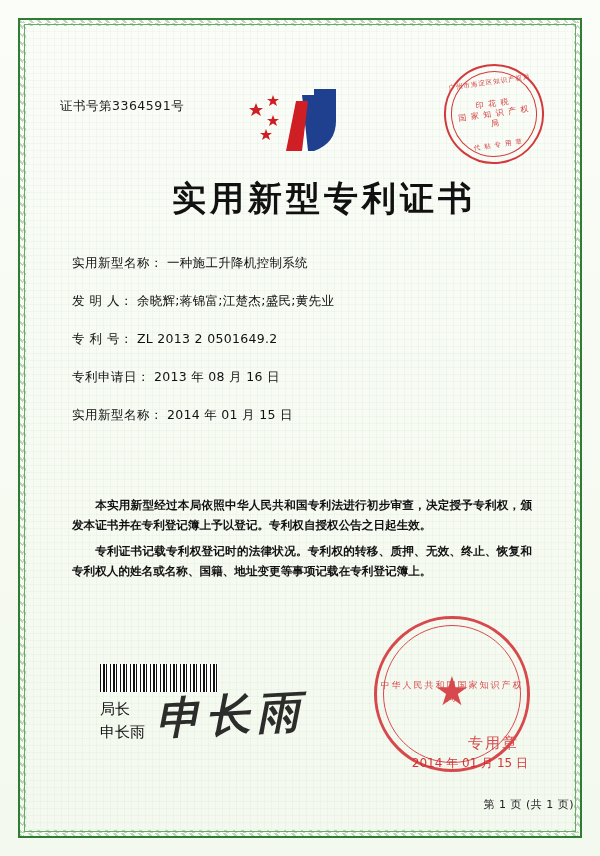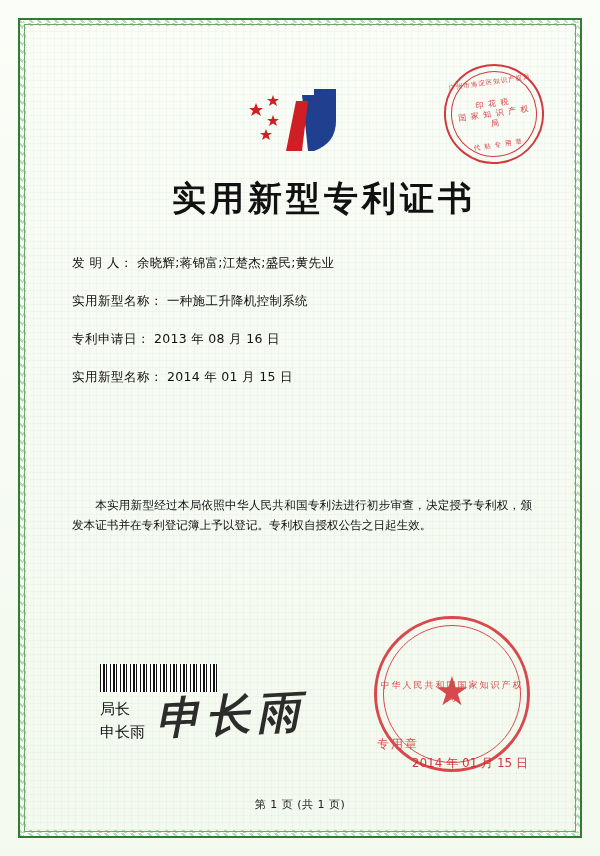--- a/index.html
+++ b/index.html
@@ -175,20 +175,21 @@
     right: 42px;
     top: 470px;
     font-size: 11.6px;
     color: #111;
     line-height: 1.72;
     text-align: justify;
   }
   .paragraphs p {
     margin: 0 0 6px 0;
     text-indent: 2em;
+    font-weight: bold;
   }
 
   .barcode {
     position: absolute;
     left: 74px;
     top: 638px;
     width: 118px;
     height: 28px;
     background: repeating-linear-gradient(90deg,
       #111 0px, #111 1px, #fff 1px, #fff 3px,
@@ -252,56 +253,57 @@
     top: 14px;
     text-align: center;
     font-size: 9px;
     letter-spacing: 2px;
     margin-top: 46px;
   }
   .national-seal .ns-text-bottom {
     position: absolute;
     left: 0; right: 8px;
     bottom: 16px;
-    text-align: left;
-    font-size: 12px;
+    text-align: right;
+    font-size: 15px;
     letter-spacing: 2px;
   }
   .seal-date {
     position: absolute;
     right: 46px;
     bottom: 58px;
     font-size: 12px;
     color: #d2232a;
     opacity: 0.9;
     white-space: nowrap;
   }
 
   .page-footer {
     position: absolute;
     left: 0; right: 0;
     bottom: 18px;
-    text-align: center;
+    text-align: right;
     font-size: 11px;
     color: #222;
     letter-spacing: 0.5px;
   }
 </style>
 </head>
 <body>
 
 <div class="certificate">
 
   <div class="border-outer"></div>
   <div class="border-guilloche"></div>
   <div class="border-inner"></div>
   <div class="bg-pattern"></div>
 
   <div class="content">
 
+    <div class="cert-number">证书号第3364591号</div>
 
     <div class="logo">
       <svg viewBox="0 0 120 78" width="120" height="78" aria-hidden="true">
         <path d="M74 8 L96 8 L96 40 Q96 62 74 70 L74 8 Z" fill="#1f3f8f"></path>
         <path d="M60 12 L74 12 L74 70 L60 70 Z" fill="#ffffff"></path>
         <path d="M62 14 L74 14 L74 70 L68 70 Z" fill="#1f3f8f"></path>
         <path d="M56 20 L68 20 L62 70 L46 70 Z" fill="#cf1f24"></path>
         <g fill="#cf1f24">
           <polygon points="16,22 18,27 23,27 19,30 21,35 16,32 11,35 13,30 9,27 14,27"></polygon>
           <polygon points="33,14 34.5,18 39,18 35.5,20.5 37,25 33,22.5 29,25 30.5,20.5 27,18 31.5,18"></polygon>
@@ -319,39 +321,44 @@
           <div>国 家 知 识 产 权 局</div>
         </div>
         <div class="seal-arc-bottom">代 粘 专 用 章</div>
       </div>
     </div>
 
     <div class="title">实用新型专利证书</div>
 
     <div class="fields">
       <div class="field-row">
+        <span class="field-label">实用新型名称：</span>
+        <span class="field-value">一种施工升降机控制系统</span>
+      </div>
+      <div class="field-row">
         <span class="field-label">发 明 人：</span>
         <span class="field-value">余晓辉;蒋锦富;江楚杰;盛民;黄先业</span>
       </div>
       <div class="field-row">
-        <span class="field-label">实用新型名称：</span>
-        <span class="field-value">一种施工升降机控制系统</span>
+        <span class="field-label">专 利 号：</span>
+        <span class="field-value">ZL 2013 2 0501649.2</span>
       </div>
       <div class="field-row">
         <span class="field-label">专利申请日：</span>
         <span class="field-value">2013 年 08 月 16 日</span>
       </div>
       <div class="field-row">
         <span class="field-label">实用新型名称：</span>
         <span class="field-value">2014 年 01 月 15 日</span>
       </div>
     </div>
 
     <div class="paragraphs">
       <p>本实用新型经过本局依照中华人民共和国专利法进行初步审查，决定授予专利权，颁发本证书并在专利登记簿上予以登记。专利权自授权公告之日起生效。</p>
+      <p>专利证书记载专利权登记时的法律状况。专利权的转移、质押、无效、终止、恢复和专利权人的姓名或名称、国籍、地址变更等事项记载在专利登记簿上。</p>
     </div>
 
     <div class="barcode"></div>
 
     <div class="signature-block">
       <div>局长</div>
       <div>申长雨</div>
     </div>
 
     <div class="handwriting">申长雨</div>

